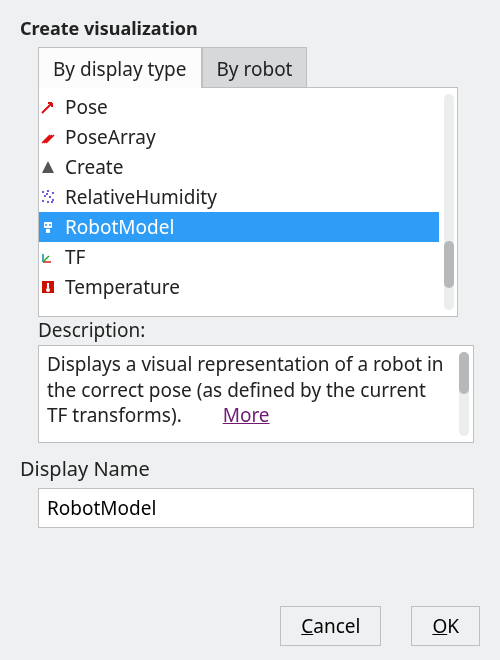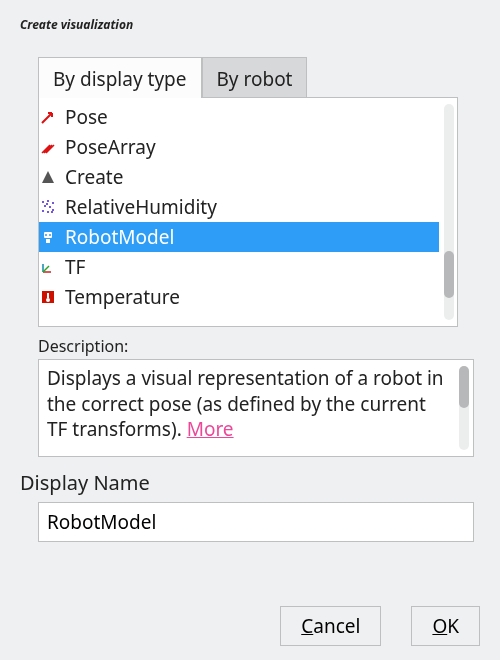--- a/index.html
+++ b/index.html
@@ -6,23 +6,23 @@
   html, body {
     margin: 0; padding: 0;
     width: 500px; height: 660px;
     background: #eff0f1;
     font-family: "Noto Sans", "DejaVu Sans", "Liberation Sans", sans-serif;
     font-size: 18px;
     color: #222;
     overflow: hidden;
   }
   .window { width: 500px; height: 660px; position: relative; padding: 16px 20px; }
-  .section-title { font-weight: 700; font-size: 12px; margin-bottom: 23px; font-style: italic; }
+  .section-title { font-weight: 700; font-size: 18px; margin-bottom: 6px; }
   .sub-title { font-weight: 400; font-size: 20px; margin: 12px 0 6px 0; }
-  .label-plain { font-size: 16px; margin: 8px 0 2px 2px; }
+  .label-plain { font-size: 19px; margin: 0 0 2px 2px; }
 
   
   .tabs-wrap { margin-left: 18px; }
   .tab-bar { display: flex; align-items: flex-end; }
   .tab {
     padding: 8px 14px 6px;
     border: 1px solid #bdbfc1;
     border-bottom: none;
     background: #fcfcfc;
     font-size: 19px;
@@ -89,21 +89,21 @@
     background: #fff;
     width: 436px;
     height: 98px;
     margin-left: 18px;
     position: relative;
     padding: 6px 22px 6px 8px;
     font-size: 19px;
     line-height: 1.35;
     overflow: hidden;
   }
-  .descbox a { color: #ec4899; text-decoration: underline; cursor: pointer; }
+  .descbox a { color: #701a75; text-decoration: underline; cursor: pointer; margin-left: 36px; }
   .desc-track {
     position: absolute;
     right: 4px; top: 6px; bottom: 6px;
     width: 10px;
     background: #eceded;
     border-radius: 5px;
   }
   .desc-thumb {
     position: absolute;
     left: 0; top: 0;

